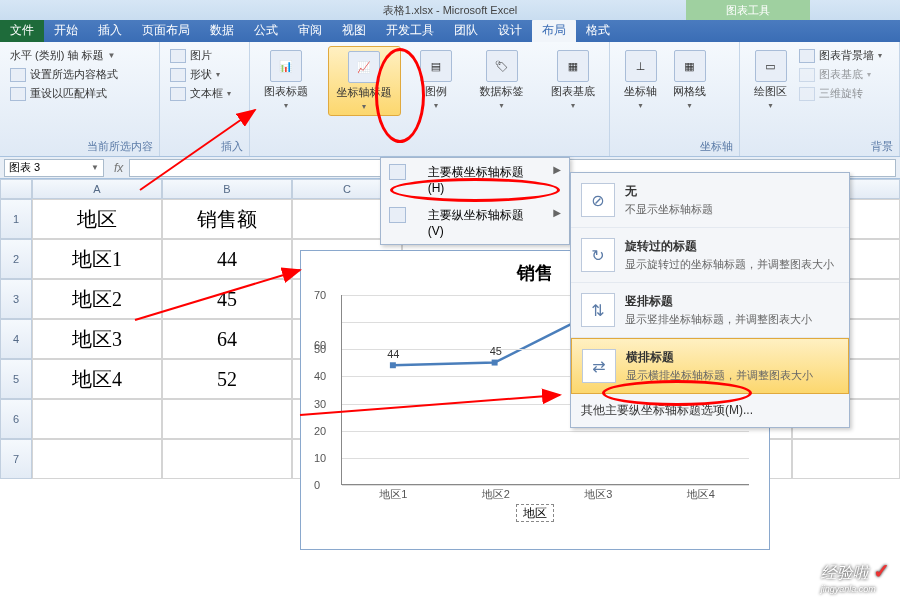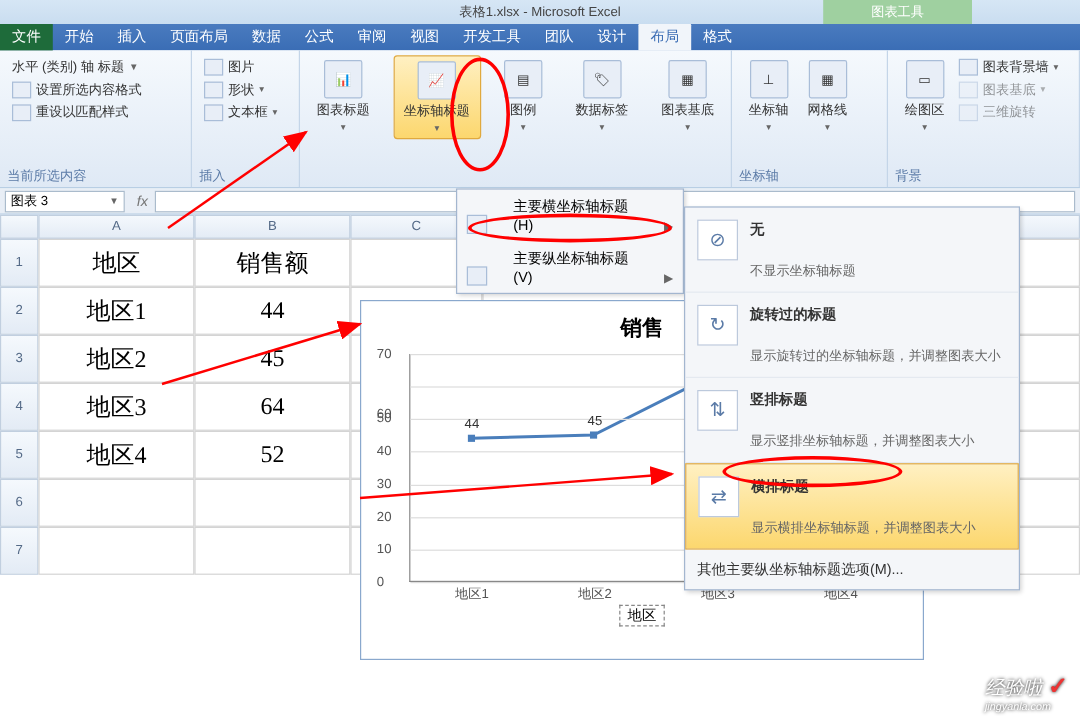--- a/index.html
+++ b/index.html
@@ -5,21 +5,21 @@
 *{margin:0;padding:0;box-sizing:border-box;font-family:"Microsoft YaHei",SimSun,sans-serif}
 body{background:#fff;width:900px;height:600px;overflow:hidden;position:relative;font-size:12px}
 .title-bar{height:20px;background:linear-gradient(#d6e6f5,#c9ddf0);text-align:center;line-height:20px;font-size:11px;color:#444;position:relative}
 .chart-tools{position:absolute;right:90px;top:0;background:#9fd0a0;color:#fff;padding:0 40px;height:20px;line-height:20px;font-size:11px}
 .tabs{height:22px;background:linear-gradient(#4a7bbf,#3a6db5);display:flex;align-items:flex-end;padding-left:0}
 .tab{padding:3px 10px;font-size:12px;color:#fff;cursor:pointer}
 .tab.file{background:#1e6b3a;color:#fff}
 .tab.active{background:#f1f5fa;color:#3b6db5;border-radius:2px 2px 0 0}
 .ribbon{height:115px;background:linear-gradient(#f5f9fd,#dfe9f5);border-bottom:1px solid #a9c2de;display:flex}
 .ribbon-group{border-right:1px solid #c4d5e8;padding:4px 6px 2px;display:flex;flex-direction:column;justify-content:space-between}
-.ribbon-group-label{text-align:left;font-size:11px;color:#5b7ba7;padding-top:2px}
+.ribbon-group-label{text-align:right;font-size:11px;color:#5b7ba7;padding-top:2px}
 .rb-item{display:flex;align-items:center;gap:4px;padding:2px 4px;font-size:11px;color:#333;cursor:pointer}
 .big-btn{display:flex;flex-direction:column;align-items:center;gap:2px;padding:4px 8px;cursor:pointer;font-size:11px;color:#333}
 .big-btn .ico{width:32px;height:32px;background:#e8eef7;border:1px solid #a9bdd8;border-radius:2px;display:flex;align-items:center;justify-content:center}
 .big-btn.hl{background:linear-gradient(#fff0c2,#fcd76e);border:1px solid #e0a93e;border-radius:3px}
 .drop-arrow{font-size:8px;color:#666}
 .name-box-row{height:22px;background:#e8eef6;border-bottom:1px solid #a9c2de;display:flex;align-items:center}
 .name-box{width:100px;height:18px;background:#fff;border:1px solid #abc;margin:0 4px;padding:0 4px;display:flex;align-items:center;justify-content:space-between;font-size:11px}
 .fx-label{padding:0 6px;font-style:italic;color:#777}
 .formula-bar{flex:1;height:18px;background:#fff;border:1px solid #abc;margin-right:4px}
 .sheet{position:relative;background:#fff}
@@ -37,30 +37,30 @@
 .chart-area{position:relative;margin:0 20px 0 40px;height:190px;border-left:1px solid #888;border-bottom:1px solid #888}
 .y-tick{position:absolute;left:-28px;font-size:11px;color:#555;transform:translateY(-50%)}
 .y-grid{position:absolute;left:0;right:0;border-top:1px solid #ddd}
 .x-tick{position:absolute;bottom:-18px;font-size:11px;color:#555;transform:translateX(-50%)}
 .chart-xlabel{text-align:center;font-size:12px;padding:20px 0 4px;font-family:SimSun}
 .chart-xlabel span{border:1px dashed #888;padding:1px 6px}
 .data-label{position:absolute;font-size:11px;color:#333;transform:translate(-50%,-50%)}
 svg.chart-line{position:absolute;left:0;top:0;width:100%;height:100%;overflow:visible}
 
 .submenu{position:absolute;left:380px;top:157px;width:190px;background:#f4f6f9;border:1px solid #a3b6cf;box-shadow:2px 2px 4px rgba(0,0,0,.2);z-index:10}
-.submenu-item{padding:6px 8px;display:flex;align-items:flex-end;gap:22px;font-size:12px;cursor:pointer}
+.submenu-item{padding:6px 8px;display:flex;align-items:flex-start;gap:22px;font-size:12px;cursor:pointer}
 .submenu-ico{width:18px;height:16px;background:#e8eef7;border:1px solid #a9bdd8;display:inline-block}
 .sm-arrow{margin-left:auto;font-size:10px;color:#666}
 
 .flyout{position:absolute;left:570px;top:172px;width:280px;background:#f4f6f9;border:1px solid #a3b6cf;box-shadow:2px 2px 4px rgba(0,0,0,.2);z-index:11}
 .fly-item{display:flex;gap:10px;padding:10px;cursor:pointer;border-bottom:1px solid #e4e9f0}
 .fly-item.sel{background:linear-gradient(#fff0c2,#fcd76e);border:1px solid #e0a93e}
 .fly-ico{width:34px;height:34px;background:#fff;border:1px solid #bcc9dc;flex-shrink:0;display:flex;align-items:center;justify-content:center;font-size:16px;color:#5b7ba7}
 .fly-title{font-size:12px;font-weight:bold;color:#333}
-.fly-desc{font-size:11px;color:#666;margin-top:18px}
+.fly-desc{font-size:11px;color:#666;margin-top:2px}
 .fly-footer{padding:8px 10px;font-size:12px;color:#333;cursor:pointer}
 
 .red-circle{position:absolute;border:3px solid red;border-radius:50%;pointer-events:none;z-index:20}
 .red-arrow{position:absolute;z-index:19;pointer-events:none}
 .watermark{position:absolute;right:10px;bottom:6px;color:#fff;text-shadow:0 0 3px #000;font-size:16px;font-style:italic;z-index:30}
 .watermark .check{color:#e33;font-size:20px;font-weight:bold;font-style:normal}
 .watermark .sub{font-size:9px;display:block;font-style:italic}
 .mini-ico{width:16px;height:14px;display:inline-block;background:#e8eef7;border:1px solid #a9bdd8}
 </style>
 </head>

